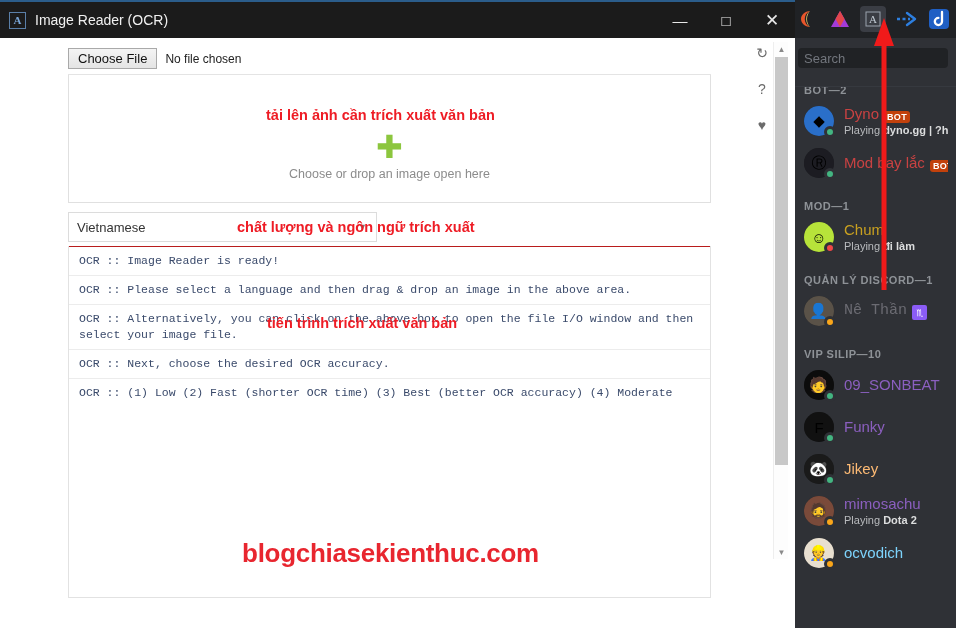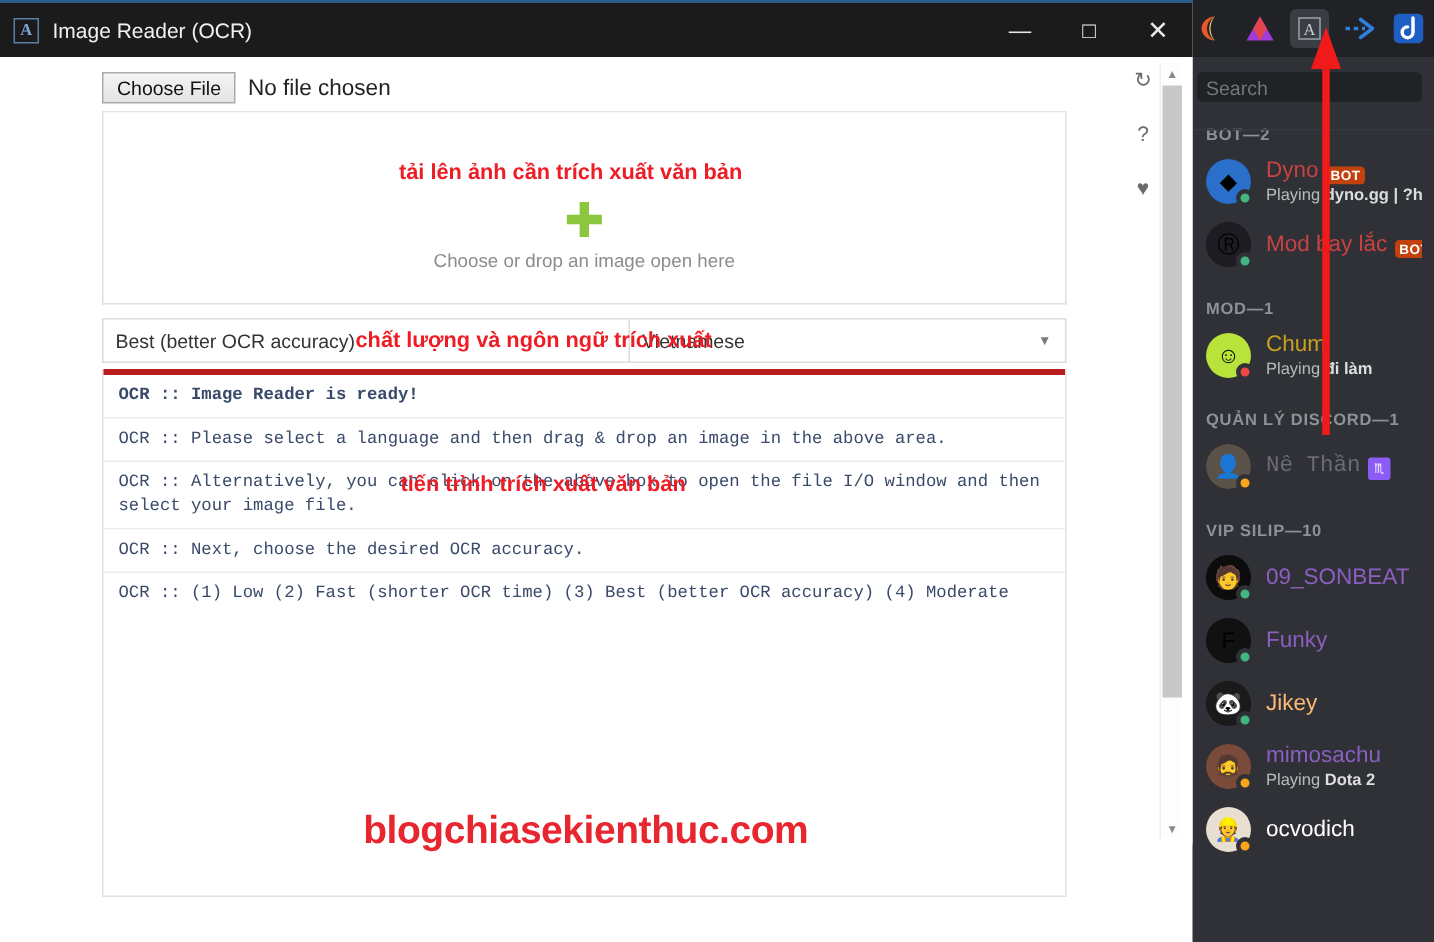--- a/index.html
+++ b/index.html
@@ -183,21 +183,21 @@
     position: absolute; left: 68px; top: 10px;
     display: flex; align-items: center;
   }
   .choose-file {
     border: 1px solid #a9a9a9;
     background: linear-gradient(#f4f4f4,#e4e4e4);
     padding: 2px 9px;
     font-size: 13px; color: #111;
     font-family: "Liberation Sans", sans-serif;
   }
-  .no-file { font-size: 15px; color: #222; margin-left: 8px; }
+  .no-file { font-size: 12px; color: #222; margin-left: 8px; }
 
   .dropzone {
     position: absolute; left: 68px; top: 37px;
     width: 643px; height: 128px;
     border: 1px solid #e0e0e0;
     border-top: none;
     background: #fff;
   }
   .dz-plus {
     position: absolute; left: 0; right: 0; top: 56px;
@@ -240,21 +240,21 @@
     background: #fff;
   }
   .logitem {
     border-top: 1px solid #ececec;
     padding: 6px 10px;
     font-family: "Liberation Mono", monospace;
     font-size: 11.5px;
     color: #3a4a6b;
     line-height: 16px;
   }
-  .logitem:first-child { border-top: 4px solid #b91c1c; font-weight: bold; }
+  .logitem:first-child { border-top: 1px solid #b91c1c; }
 
   .watermark {
     position: absolute; left: 0; width: 643px; top: 292px;
     text-align: center;
     color: #e8262f; font-size: 26px; font-weight: bold;
     letter-spacing: -.3px;
   }
 
   
   .anno {
@@ -428,21 +428,21 @@
             </div>
             <div class="mact">Playing <b>Dota 2</b></div>
           </div>
         </div>
         <div class="mrow">
           <div class="av">
             <div class="inner" style="background: rgb(232, 223, 208);">👷</div>
             <span class="stat idle"></span>
           </div>
           <div class="mbody">
-            <div class="mname" style="color: #ffffff;">
+            <div class="mname" style="color: #7dd3fc;">
               <span>ocvodich</span>
             </div>
           </div>
         </div>
       </div>
   </div>
 
   <div class="chat-strip">
     <div class="chat-msg">=)))) mât dạng đâu</div>
     <div class="chat-sep"></div>
@@ -479,23 +479,20 @@
       </div>
 
       <div class="dz-outer-border"></div>
       <div class="dropzone">
         <div class="dz-plus">✚</div>
         <div class="dz-hint">Choose or drop an image open here</div>
         <div class="anno" style="left:197px; top:32px;">tải lên ảnh cần trích xuất văn bản</div>
       </div>
 
       <div class="sel-row">
-        <div class="sel acc">
-          <span>Best (better OCR accuracy)</span>
-        </div>
         <div class="sel lang">
           <span>Vietnamese</span>
           <span class="caret">▼</span>
         </div>
       </div>
       <div class="anno" style="left:237px; top:181px;">chất lượng và ngôn ngữ trích xuất</div>
 
       <div class="loglist">
         <div id="log-items">
             <div class="logitem">OCR :: Image Reader is ready!</div>

